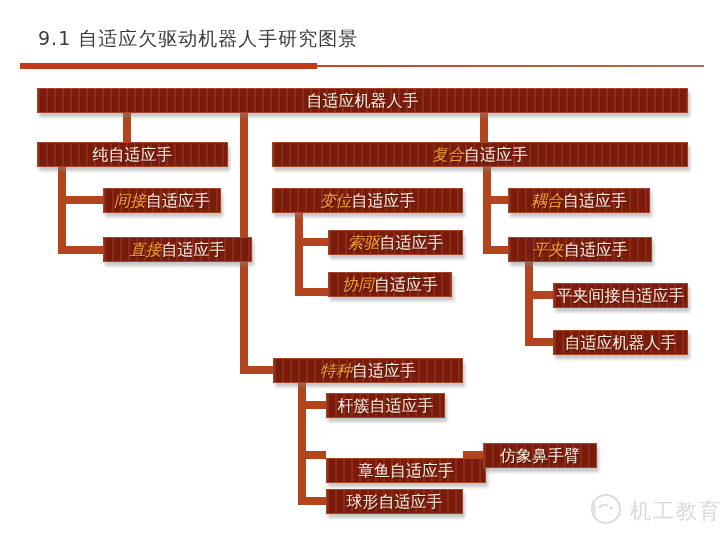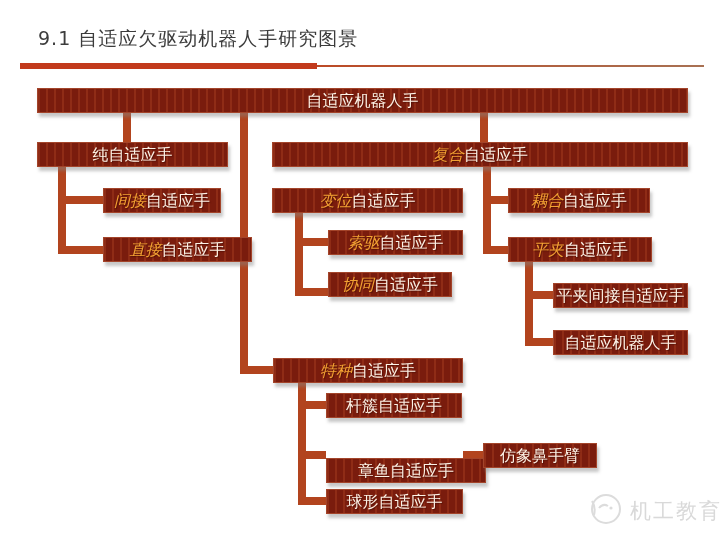--- a/index.html
+++ b/index.html
@@ -123,21 +123,21 @@
     <span>平夹间接自适应手</span>
 </div>
 <div class="node" style="left:553px;top:330px;width:135px">
   <span class="hl"></span>
     <span>自适应机器人手</span>
 </div>
 <div class="node" style="left:273px;top:358px;width:190px">
   <span class="hl">特种</span>
     <span>自适应手</span>
 </div>
-<div class="node" style="left:326px;top:393px;width:136px">
+<div class="node" style="left:326px;top:393px;width:119px">
   <span class="hl"></span>
     <span>杆簇自适应手</span>
 </div>
 <div class="node" style="left:326px;top:458px;width:160px">
   <span class="hl"></span>
     <span>章鱼自适应手</span>
 </div>
 <div class="node" style="left:483px;top:443px;width:114px">
   <span class="hl"></span>
     <span>仿象鼻手臂</span>

